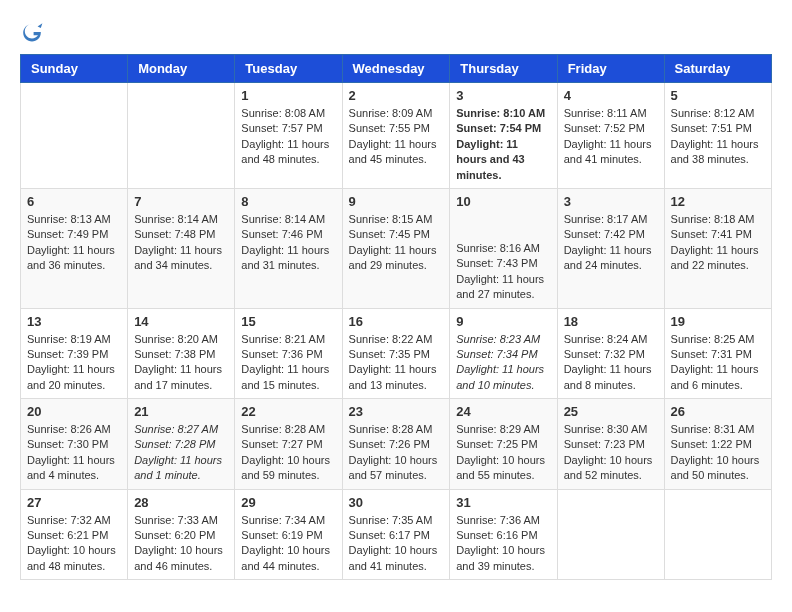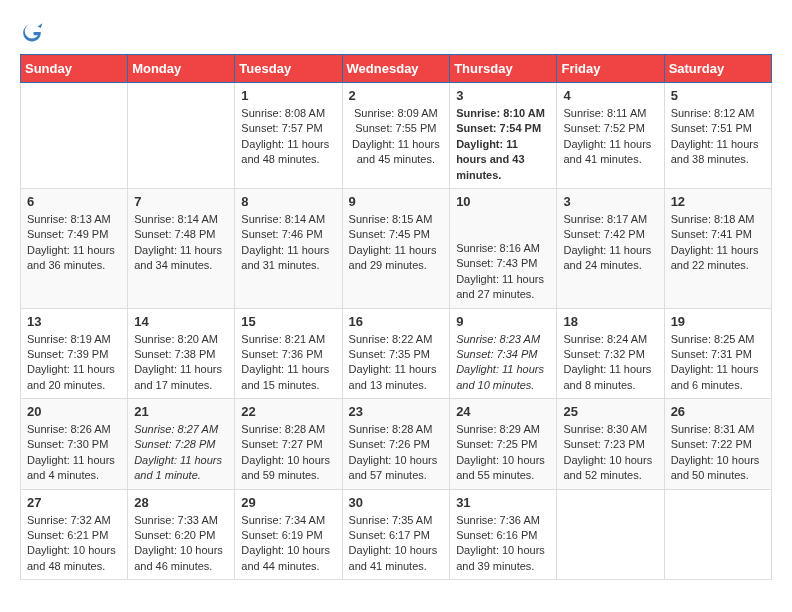--- a/index.html
+++ b/index.html
@@ -46,24 +46,24 @@
     .location {
       font-size: 14px;
       color: #555;
     }
     .calendar {
       width: 100%;
       border-collapse: collapse;
       border: 1px solid #ccc;
     }
     .calendar th {
-      background-color: #ef4444;
+      background-color: #1d4ed8;
       color: white;
       text-align: left;
-      padding: 6px 4px;
+      padding: 6px 10px;
       font-size: 13px;
       border: 1px solid #2d6aaf;
     }
     .calendar td {
       vertical-align: top;
       border: 1px solid #ddd;
       padding: 5px 6px;
       width: 108px;
       min-height: 80px;
       font-size: 11px;
@@ -124,21 +124,21 @@
         <td class="empty-cell"></td>
         <td class="empty-cell"></td>
         <td>
           <span class="day-number">1</span>
           <div class="day-info" style="white-space: pre-line;">Sunrise: 8:08 AM
 Sunset: 7:57 PM
 Daylight: 11 hours and 48 minutes.</div>
         </td>
         <td>
           <span class="day-number">2</span>
-          <div class="day-info" style="white-space: pre-line; text-align: center;">Sunrise: 8:09 AM
+          <div class="day-info" style="white-space: pre-line;">Sunrise: 8:09 AM
 Sunset: 7:55 PM
 Daylight: 11 hours and 45 minutes.</div>
         </td>
         <td>
           <span class="day-number">3</span>
           <div class="day-info" style="white-space: pre-line; font-weight: bold;">Sunrise: 8:10 AM
 Sunset: 7:54 PM
 Daylight: 11 hours and 43 minutes.</div>
         </td>
         <td>
@@ -275,21 +275,21 @@
         </td>
         <td>
           <span class="day-number">25</span>
           <div class="day-info" style="white-space: pre-line;">Sunrise: 8:30 AM
 Sunset: 7:23 PM
 Daylight: 10 hours and 52 minutes.</div>
         </td>
         <td>
           <span class="day-number">26</span>
           <div class="day-info" style="white-space: pre-line;">Sunrise: 8:31 AM
-Sunset: 7:22 PM
+Sunset: 1:22 PM
 Daylight: 10 hours and 50 minutes.</div>
         </td>
       </tr>
       <tr>
         <td>
           <span class="day-number">27</span>
           <div class="day-info" style="white-space: pre-line;">Sunrise: 7:32 AM
 Sunset: 6:21 PM
 Daylight: 10 hours and 48 minutes.</div>
         </td>

